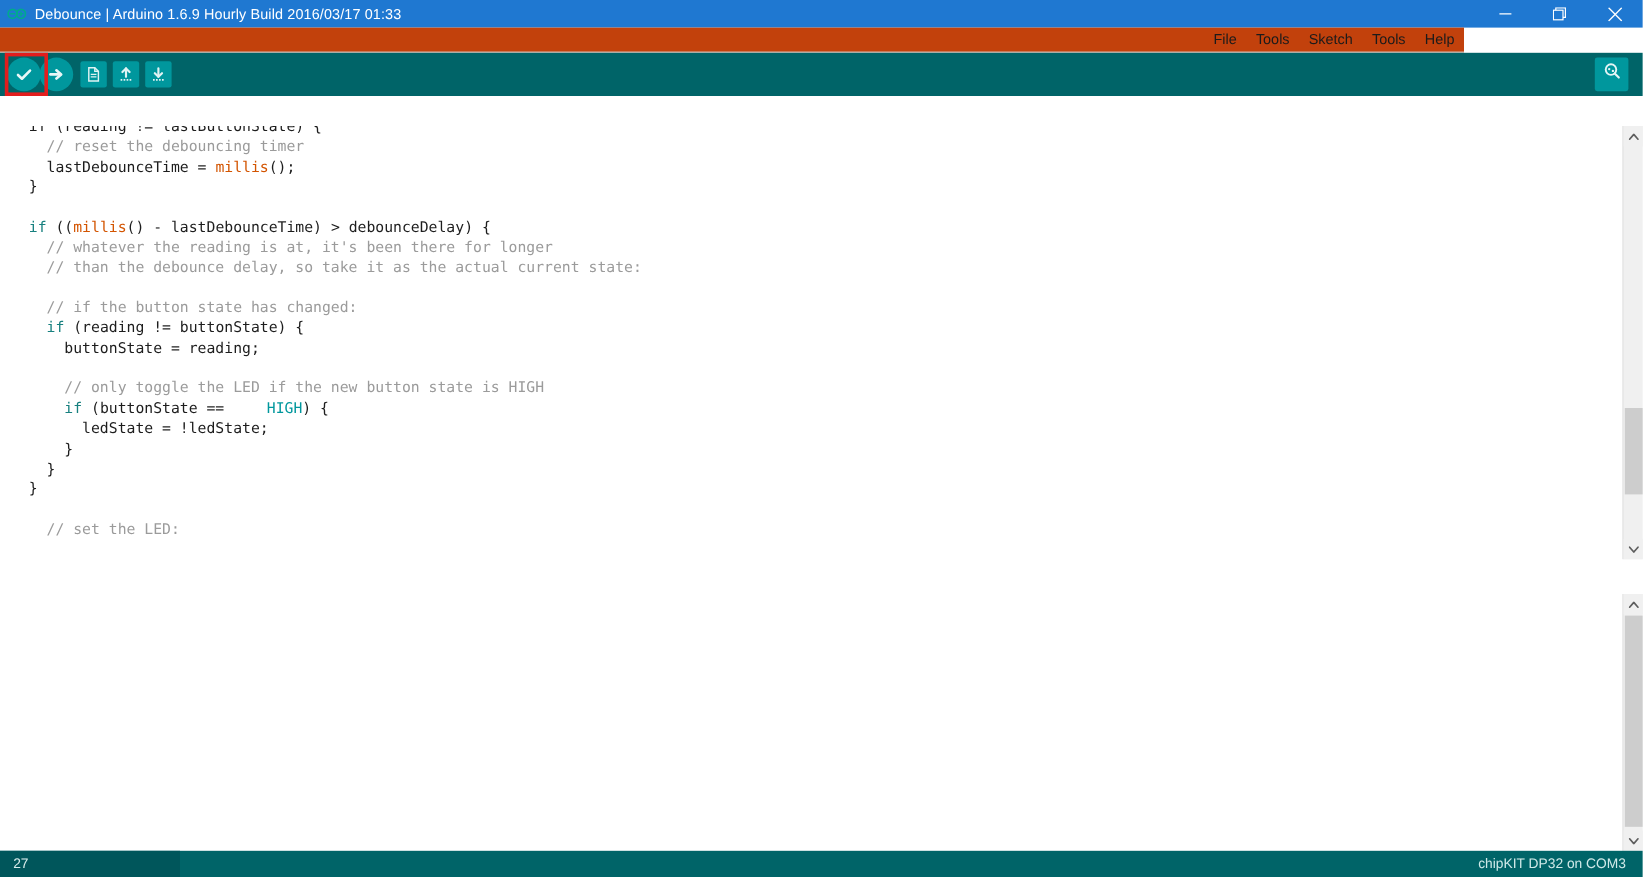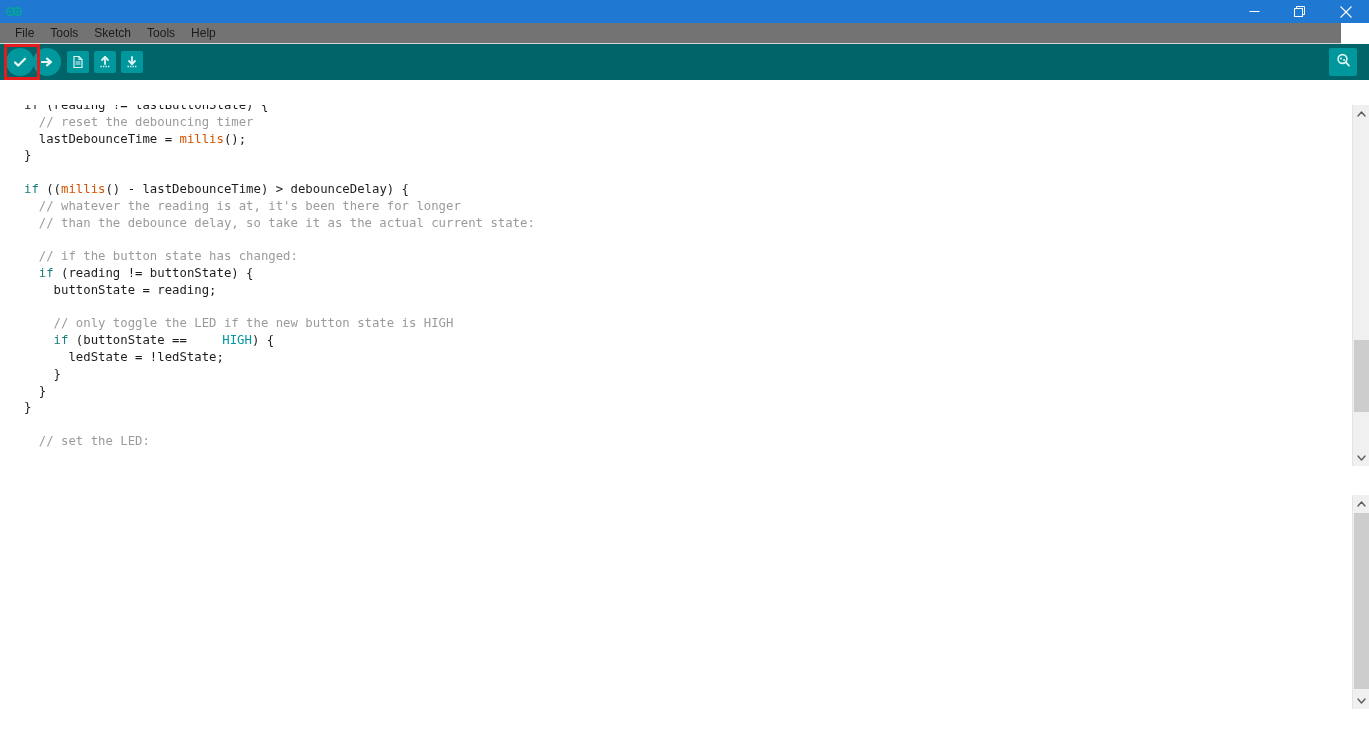--- a/index.html
+++ b/index.html
@@ -27,23 +27,23 @@
   }
   .win-btns { position: absolute; right: 0; top: 0; height: 23px; display: flex; }
   .win-btn {
     width: 46px; height: 23px; display: flex; align-items: center; justify-content: center;
     color: #ffffff;
   }
   .win-btn svg { display: block; }
 
   
   .menubar {
-    position: absolute; top: 23px; left: 0; width: 1341px; height: 21px;
-    background: #737373; border-bottom: 1px solid #d6d6d6;
-    display: flex; align-items: center; padding-left: 7px;
+    position: absolute; top: 23px; left: 0; width: 1220px; height: 21px;
+    background: #c2410c; border-bottom: 1px solid #d6d6d6;
+    display: flex; align-items: center; padding-left: 7px; justify-content: flex-end;
   }
   .menu-item {
     font-size: 12px; color: #1b1b1b; padding: 2px 8px 3px 8px;
     white-space: nowrap; font-family: "Liberation Sans", sans-serif;
   }
 
   
   .toolbar {
     position: absolute; top: 44px; left: 0; width: 1369px; height: 36px;
     background: #006468;
@@ -155,20 +155,21 @@
   <div class="titlebar">
     <div class="title-icon">
       <svg width="16" height="11" viewBox="0 0 32 20">
         <circle cx="9" cy="10" r="7.5" fill="none" stroke="#00a98f" stroke-width="3"></circle>
         <circle cx="23" cy="10" r="7.5" fill="none" stroke="#00a98f" stroke-width="3"></circle>
         <line x1="5" y1="10" x2="13" y2="10" stroke="#00a98f" stroke-width="2.6"></line>
         <line x1="19" y1="10" x2="27" y2="10" stroke="#00a98f" stroke-width="2.6"></line>
         <line x1="23" y1="6" x2="23" y2="14" stroke="#00a98f" stroke-width="2.6"></line>
       </svg>
     </div>
+    <div class="title-text">Debounce | Arduino 1.6.9 Hourly Build 2016/03/17 01:33</div>
     <div class="win-btns">
       <div class="win-btn">
         <svg width="11" height="11" viewBox="0 0 11 11">
             <line x1="0.5" y1="5.5" x2="10.5" y2="5.5" stroke="#ffffff" stroke-width="1"></line>
           </svg>
       </div>
       <div class="win-btn">
         <svg width="12" height="12" viewBox="0 0 12 12">
           <rect x="0.5" y="2.5" width="8" height="8" fill="none" stroke="#ffffff" stroke-width="1"></rect>
           <polyline points="2.5,2.5 2.5,0.5 10.5,0.5 10.5,8.5 8.5,8.5" fill="none" stroke="#ffffff" stroke-width="1"></polyline>
@@ -283,14 +284,22 @@
         </svg>
     </div>
     <div class="sb-thumb" style="top:18px; height:176px;"></div>
     <div class="sb-arrow" style="position:absolute;bottom:0;left:0;">
       <svg width="9" height="6" viewBox="0 0 9 6">
           <polyline points="1,1 4.5,5 8,1" fill="none" stroke="#5d5d5d" stroke-width="1.4" stroke-linecap="round" stroke-linejoin="round"></polyline>
         </svg>
     </div>
   </div>
 
+  <div class="botbar">
+    <div class="botbar-left">
+      <span>27</span>
+    </div>
+    <div class="botbar-right">
+      <span>chipKIT DP32 on COM3</span>
+    </div>
+  </div>
 
 </div>
 
 </body></html>

